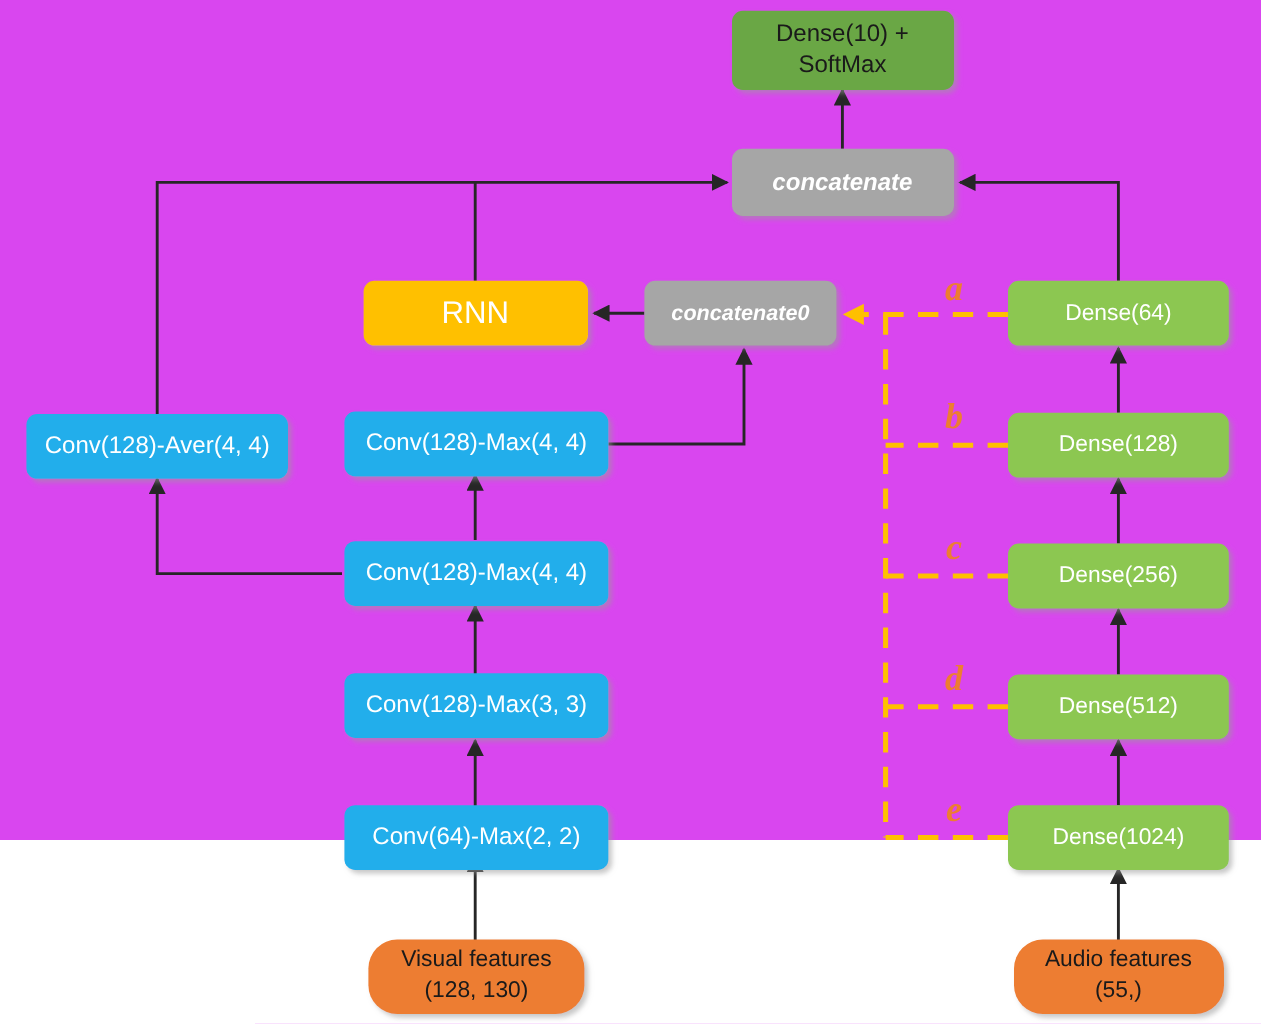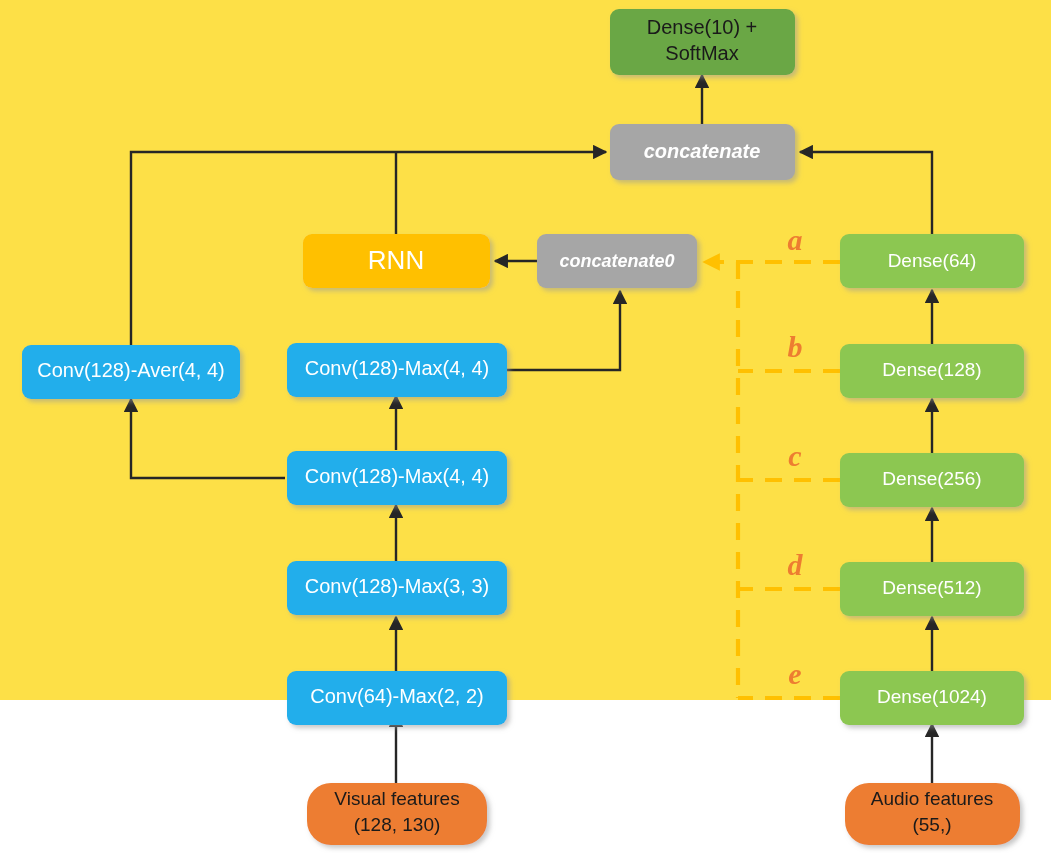--- a/index.html
+++ b/index.html
@@ -10,21 +10,21 @@
   body {
     width: 1051px;
     height: 853px;
     overflow: hidden;
     font-family: "Liberation Sans", sans-serif;
   }
   #diagram-root {
     position: relative;
     width: 1051px;
     height: 700px;
-    background: #fde047;
+    background: #d946ef;
   }
   svg.diagram {
     display: block;
     width: 1051px;
     height: 853px;
   }
   .node-label {
     font-family: "Liberation Sans", sans-serif;
     text-anchor: middle;
     dominant-baseline: middle;

